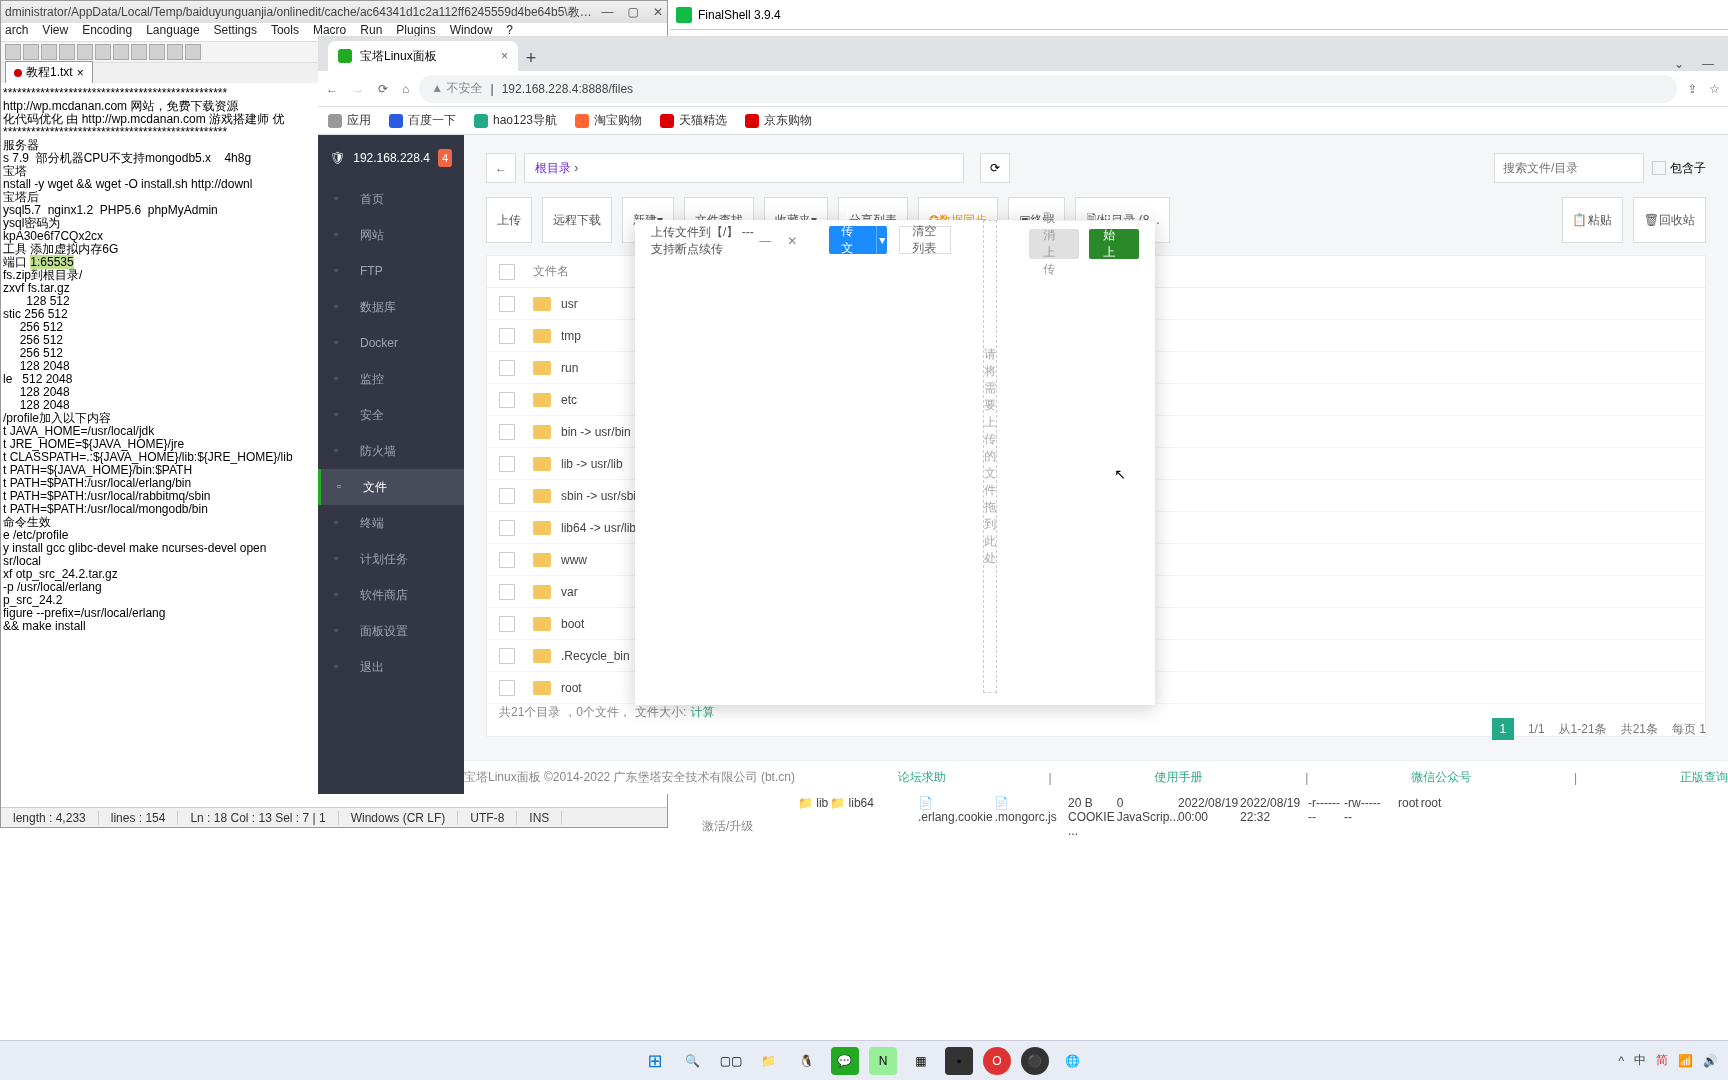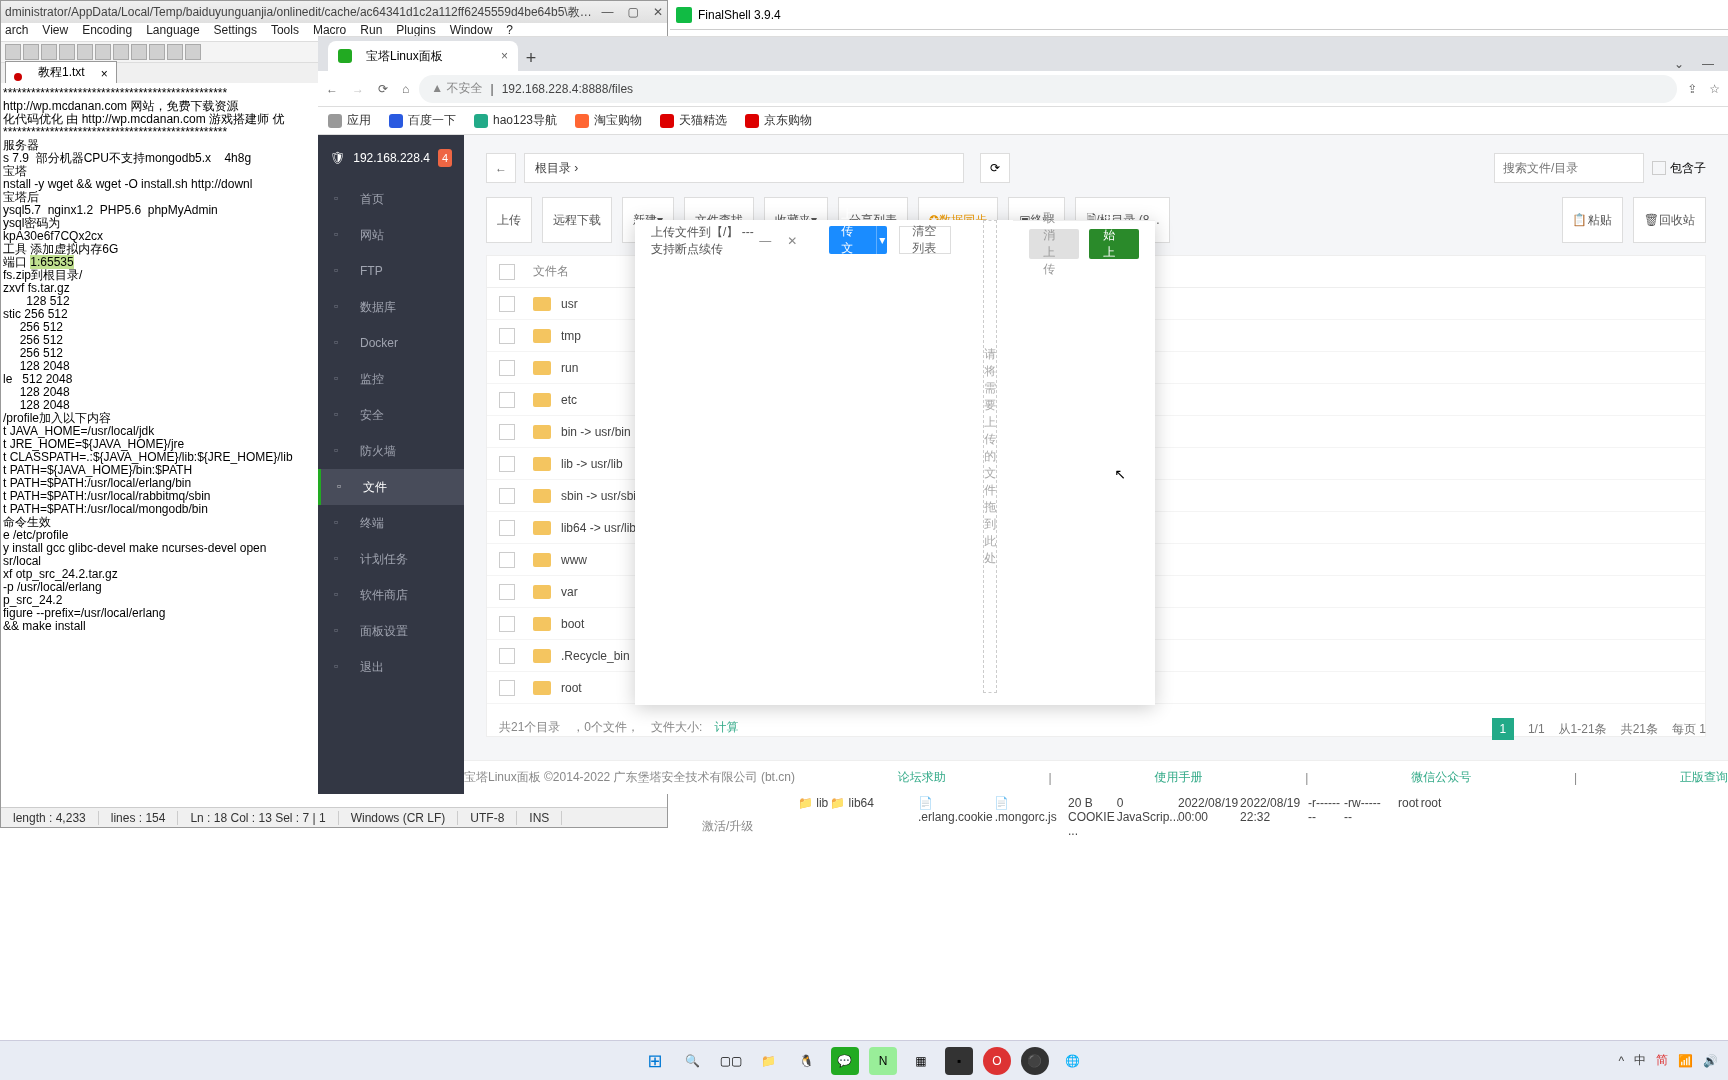--- a/index.html
+++ b/index.html
@@ -7,35 +7,35 @@
 
 
 .npp{position:absolute;left:0;top:0;width:668px;height:828px;background:#fff;border:1px solid #999}
 .npp-title{height:22px;background:linear-gradient(#f0f0f0,#e0e0e0);display:flex;align-items:center;padding:0 4px;font-size:11px;color:#444}
 .npp-title .path{flex:1;overflow:hidden;text-overflow:ellipsis;white-space:nowrap}
 .npp-title .winbtns{display:flex;gap:14px;color:#555}
 .npp-menu{height:18px;padding:0 4px;display:flex;gap:14px;font-size:11px;color:#222}
 .npp-tool{height:22px;background:#f4f4f4;border-top:1px solid #ddd;border-bottom:1px solid #ddd;display:flex;align-items:center;gap:2px;padding:0 4px}
 .npp-tool .ico{width:16px;height:16px;background:#d0d0d0;border:1px solid #aaa}
 .npp-tabs{height:20px;background:#f0f0f0;display:flex;align-items:flex-end;padding:0 4px}
-.npp-tab{background:#fff;border:1px solid #999;border-bottom:none;padding:2px 8px;font-size:11px;display:flex;gap:16px;align-items:flex-end}
+.npp-tab{background:#fff;border:1px solid #999;border-bottom:none;padding:2px 8px;font-size:11px;display:flex;gap:4px;align-items:center}
 .npp-tab .dot{width:8px;height:8px;background:#c00;border-radius:50%}
 .npp-body{padding:4px 2px;font-family:Consolas,monospace;font-size:12px;line-height:13px;color:#000;white-space:pre;overflow:hidden}
 .npp-body .hl{background:#c0e090}
 .npp-status{position:absolute;bottom:0;left:0;right:0;height:20px;background:#f0f0f0;border-top:1px solid #ccc;display:flex;align-items:center;font-size:11px;color:#333}
 .npp-status span{padding:0 12px;border-right:1px solid #ccc}
 
 
 .fshell{position:absolute;left:670px;top:0;right:0;height:30px;border-bottom:1px solid #ccc;background:#fff;display:flex;align-items:center;padding:0 6px;gap:6px}
 .fshell .logo{width:16px;height:16px;background:#1b4;border-radius:2px}
 
 
 .chrome{position:absolute;left:318px;top:36px;right:0;height:758px;background:#fff;border-top:1px solid #ddd;display:flex;flex-direction:column}
 .tabstrip{height:34px;background:#dfe1e5;display:flex;align-items:flex-end;padding-left:10px}
-.ctab{width:190px;height:30px;background:#fff;border-radius:8px 8px 0 0;display:flex;align-items:center;padding:0 10px;gap:14px}
+.ctab{width:190px;height:30px;background:#fff;border-radius:8px 8px 0 0;display:flex;align-items:center;padding:0 10px;gap:8px}
 .ctab .fav{width:14px;height:14px;background:#2a2;border-radius:3px}
 .ctab .cl{margin-left:auto;color:#666}
 .newtab{width:26px;height:26px;display:flex;align-items:center;justify-content:center;color:#444;font-size:18px}
 .tabstrip .right{margin-left:auto;display:flex;gap:18px;padding:0 14px;color:#555}
 .addr{height:36px;background:#fff;border-bottom:1px solid #ddd;display:flex;align-items:center;padding:0 8px;gap:10px}
 .addr .nav{display:flex;gap:14px;color:#666;font-size:15px}
 .addr .url{flex:1;height:28px;background:#f1f3f4;border-radius:14px;display:flex;align-items:center;padding:0 12px;gap:8px;color:#444}
 .addr .url .warn{color:#888}
 .addr .ricons{display:flex;gap:12px;color:#666}
 .bmk{height:28px;border-bottom:1px solid #ddd;display:flex;align-items:center;padding:0 10px;gap:18px;color:#333}
@@ -47,37 +47,37 @@
 .bt-side{width:146px;background:#333744;color:#a0a4b0;display:flex;flex-direction:column}
 .bt-logo{height:46px;display:flex;align-items:center;padding:0 12px;gap:8px;color:#fff}
 .bt-logo .badge{background:#e64;color:#fff;width:18px;height:18px;border-radius:3px;display:flex;align-items:center;justify-content:center;font-size:11px}
 .bt-nav{flex:1}
 .bt-nav a{display:flex;align-items:center;gap:10px;height:36px;padding:0 16px;color:#a0a4b0;text-decoration:none}
 .bt-nav a.act{background:#484c5a;color:#fff;border-left:3px solid #2a2}
 .bt-nav .ic{width:16px;height:16px;opacity:.6}
 .bt-main{flex:1;background:#f5f6f8;padding:18px 22px;position:relative}
 .bt-top{display:flex;align-items:center;gap:8px;margin-bottom:14px}
 .bt-back{width:30px;height:30px;background:#fff;border:1px solid #ddd;display:flex;align-items:center;justify-content:center;color:#666}
-.bt-crumb{height:30px;background:#fff;border:1px solid #ddd;flex:0 0 440px;display:flex;align-items:center;padding:0 10px;color:#404040}
+.bt-crumb{height:30px;background:#fff;border:1px solid #ddd;flex:0 0 440px;display:flex;align-items:center;padding:0 10px;color:#6d28d9}
 .bt-refresh{width:30px;height:30px;background:#fff;border:1px solid #ddd;display:flex;align-items:center;justify-content:center;margin-left:8px}
 .bt-right{margin-left:auto;display:flex;gap:8px;align-items:center}
 .bt-search{width:150px;height:30px;border:1px solid #ddd;background:#fff;padding:0 8px}
 .bt-chk{display:flex;align-items:center;gap:4px}
 .bt-tools{display:flex;gap:10px;margin-bottom:12px}
 .bt-tools .btn{height:46px;padding:0 10px;background:#fff;border:1px solid #ddd;display:flex;align-items:center;color:#555}
 .bt-tools .btn.sync{color:#e90}
 .bt-tools .spacer{flex:1}
 .bt-files{background:#fff;border:1px solid #eee}
 .bt-fh{display:flex;align-items:center;height:32px;border-bottom:1px solid #eee;padding:0 12px;color:#888}
 .bt-fh .cb{width:16px;height:16px;border:1px solid #ccc;margin-right:18px}
 .bt-row{display:flex;align-items:center;height:32px;padding:0 12px;border-bottom:1px solid #f4f4f4}
 .bt-row .cb{width:16px;height:16px;border:1px solid #ccc;margin-right:18px}
 .bt-row .fold{width:18px;height:14px;background:#f4c560;border-radius:2px;margin-right:10px}
 .bt-row .name{color:#444}
-.bt-stat{height:32px;display:flex;align-items:flex-end;padding:0 12px;color:#888;gap:12px}
+.bt-stat{height:32px;display:flex;align-items:flex-start;padding:0 12px;color:#888;gap:4px}
 .bt-stat a{color:#3a8;text-decoration:none}
 .bt-foot{position:absolute;bottom:0;left:0;right:0;height:34px;background:#fff;border-top:1px solid #eee;display:flex;align-items:center;justify-content:space-between;gap:16px;color:#888}
 .bt-foot a{color:#3a8}
 .bt-pager{position:absolute;right:22px;bottom:50px;height:30px;display:flex;align-items:center;gap:14px;color:#777}
 .bt-pager .pg{width:22px;height:22px;background:#2a8;color:#fff;display:flex;align-items:center;justify-content:center}
 
 
 .modal{position:absolute;left:635px;top:220px;width:520px;height:485px;background:#fff;box-shadow:0 3px 18px rgba(0,0,0,.2);display:flex;}
 .m-title{height:42px;display:flex;align-items:center;padding:0 16px;color:#555}
 .m-title .mbtns{margin-left:auto;display:flex;gap:16px;color:#888;font-size:14px}

